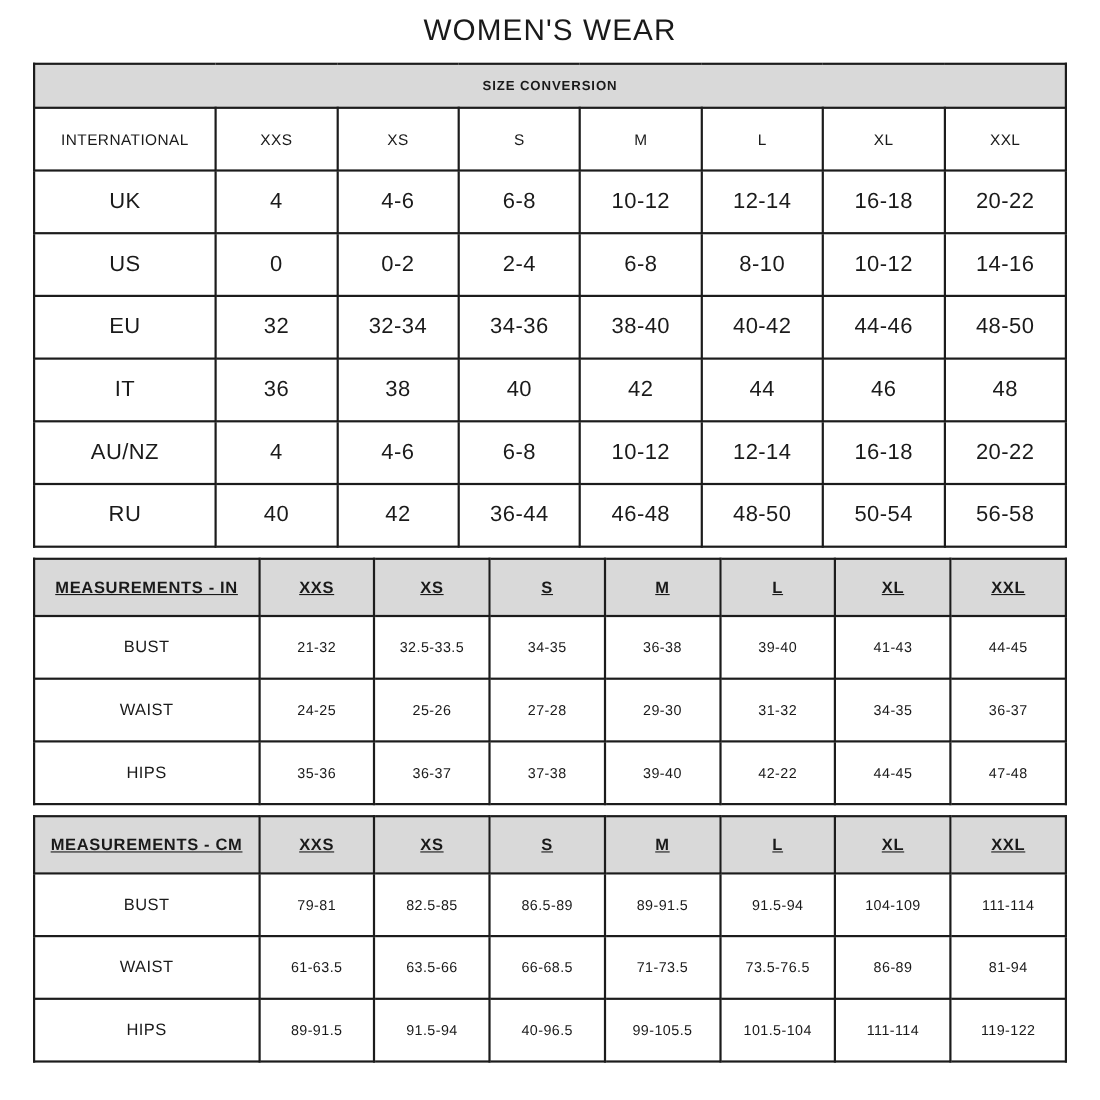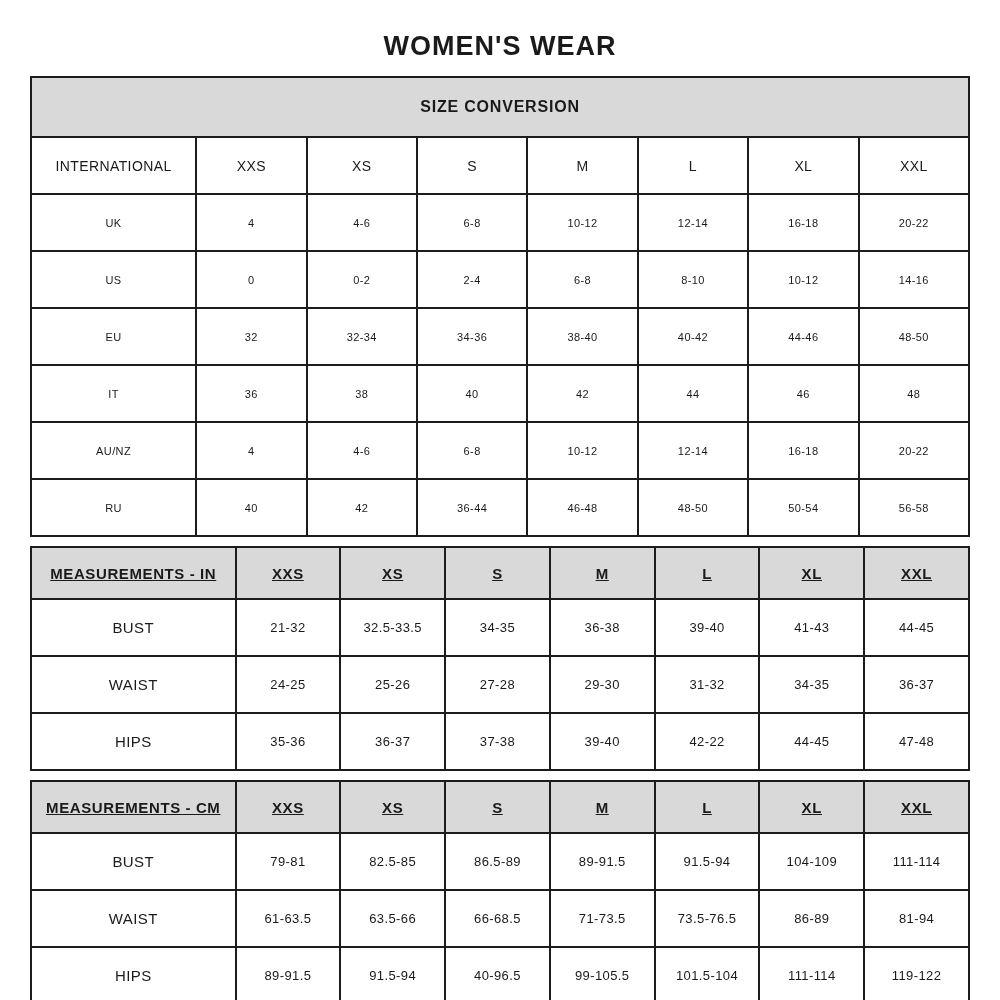--- a/index.html
+++ b/index.html
@@ -6,23 +6,23 @@
   html, body {
     width: 1000px; height: 1000px;
     background: #ffffff;
     font-family: "Liberation Sans", "DejaVu Sans", sans-serif;
     color: #1a1a1a;
   }
   .wrap { padding: 0 30px; }
   .page-title {
     text-align: center;
     font-size: 27px;
-    font-weight: bold;
+    font-weight: normal;
     letter-spacing: 1px;
-    padding: 31px 0 14px 0;
+    padding: 12px 0 14px 0;
   }
   table {
     width: 100%;
     border-collapse: collapse;
     table-layout: fixed;
     margin-bottom: 9px;
   }
   td, th {
     border: 2px solid #1c1c1c;
     text-align: center;
@@ -30,25 +30,25 @@
     font-weight: normal;
     letter-spacing: 0.4px;
     overflow: hidden;
   }
   
   .tbl-size col.lbl { width: 17.6%; }
   .tbl-size col.sz  { width: 11.77%; }
   .tbl-size .header-bar td {
     background: #d9d9d9;
     font-weight: bold;
-    font-size: 16px;
+    font-size: 12px;
     letter-spacing: 0.8px;
-    height: 60px;
-  }
-  .tbl-size td { font-size: 11px; height: 57px; }
+    height: 40px;
+  }
+  .tbl-size td { font-size: 20px; height: 57px; }
   .tbl-size .col-head td { font-size: 14px; border-radius: 26px; }
   
   .tbl-meas col.lbl { width: 21.8%; }
   .tbl-meas col.sz  { width: 11.17%; }
   .tbl-meas .header-row td {
     background: #d9d9d9;
     font-weight: bold;
     font-size: 15px;
     letter-spacing: 0.6px;
     height: 52px;

